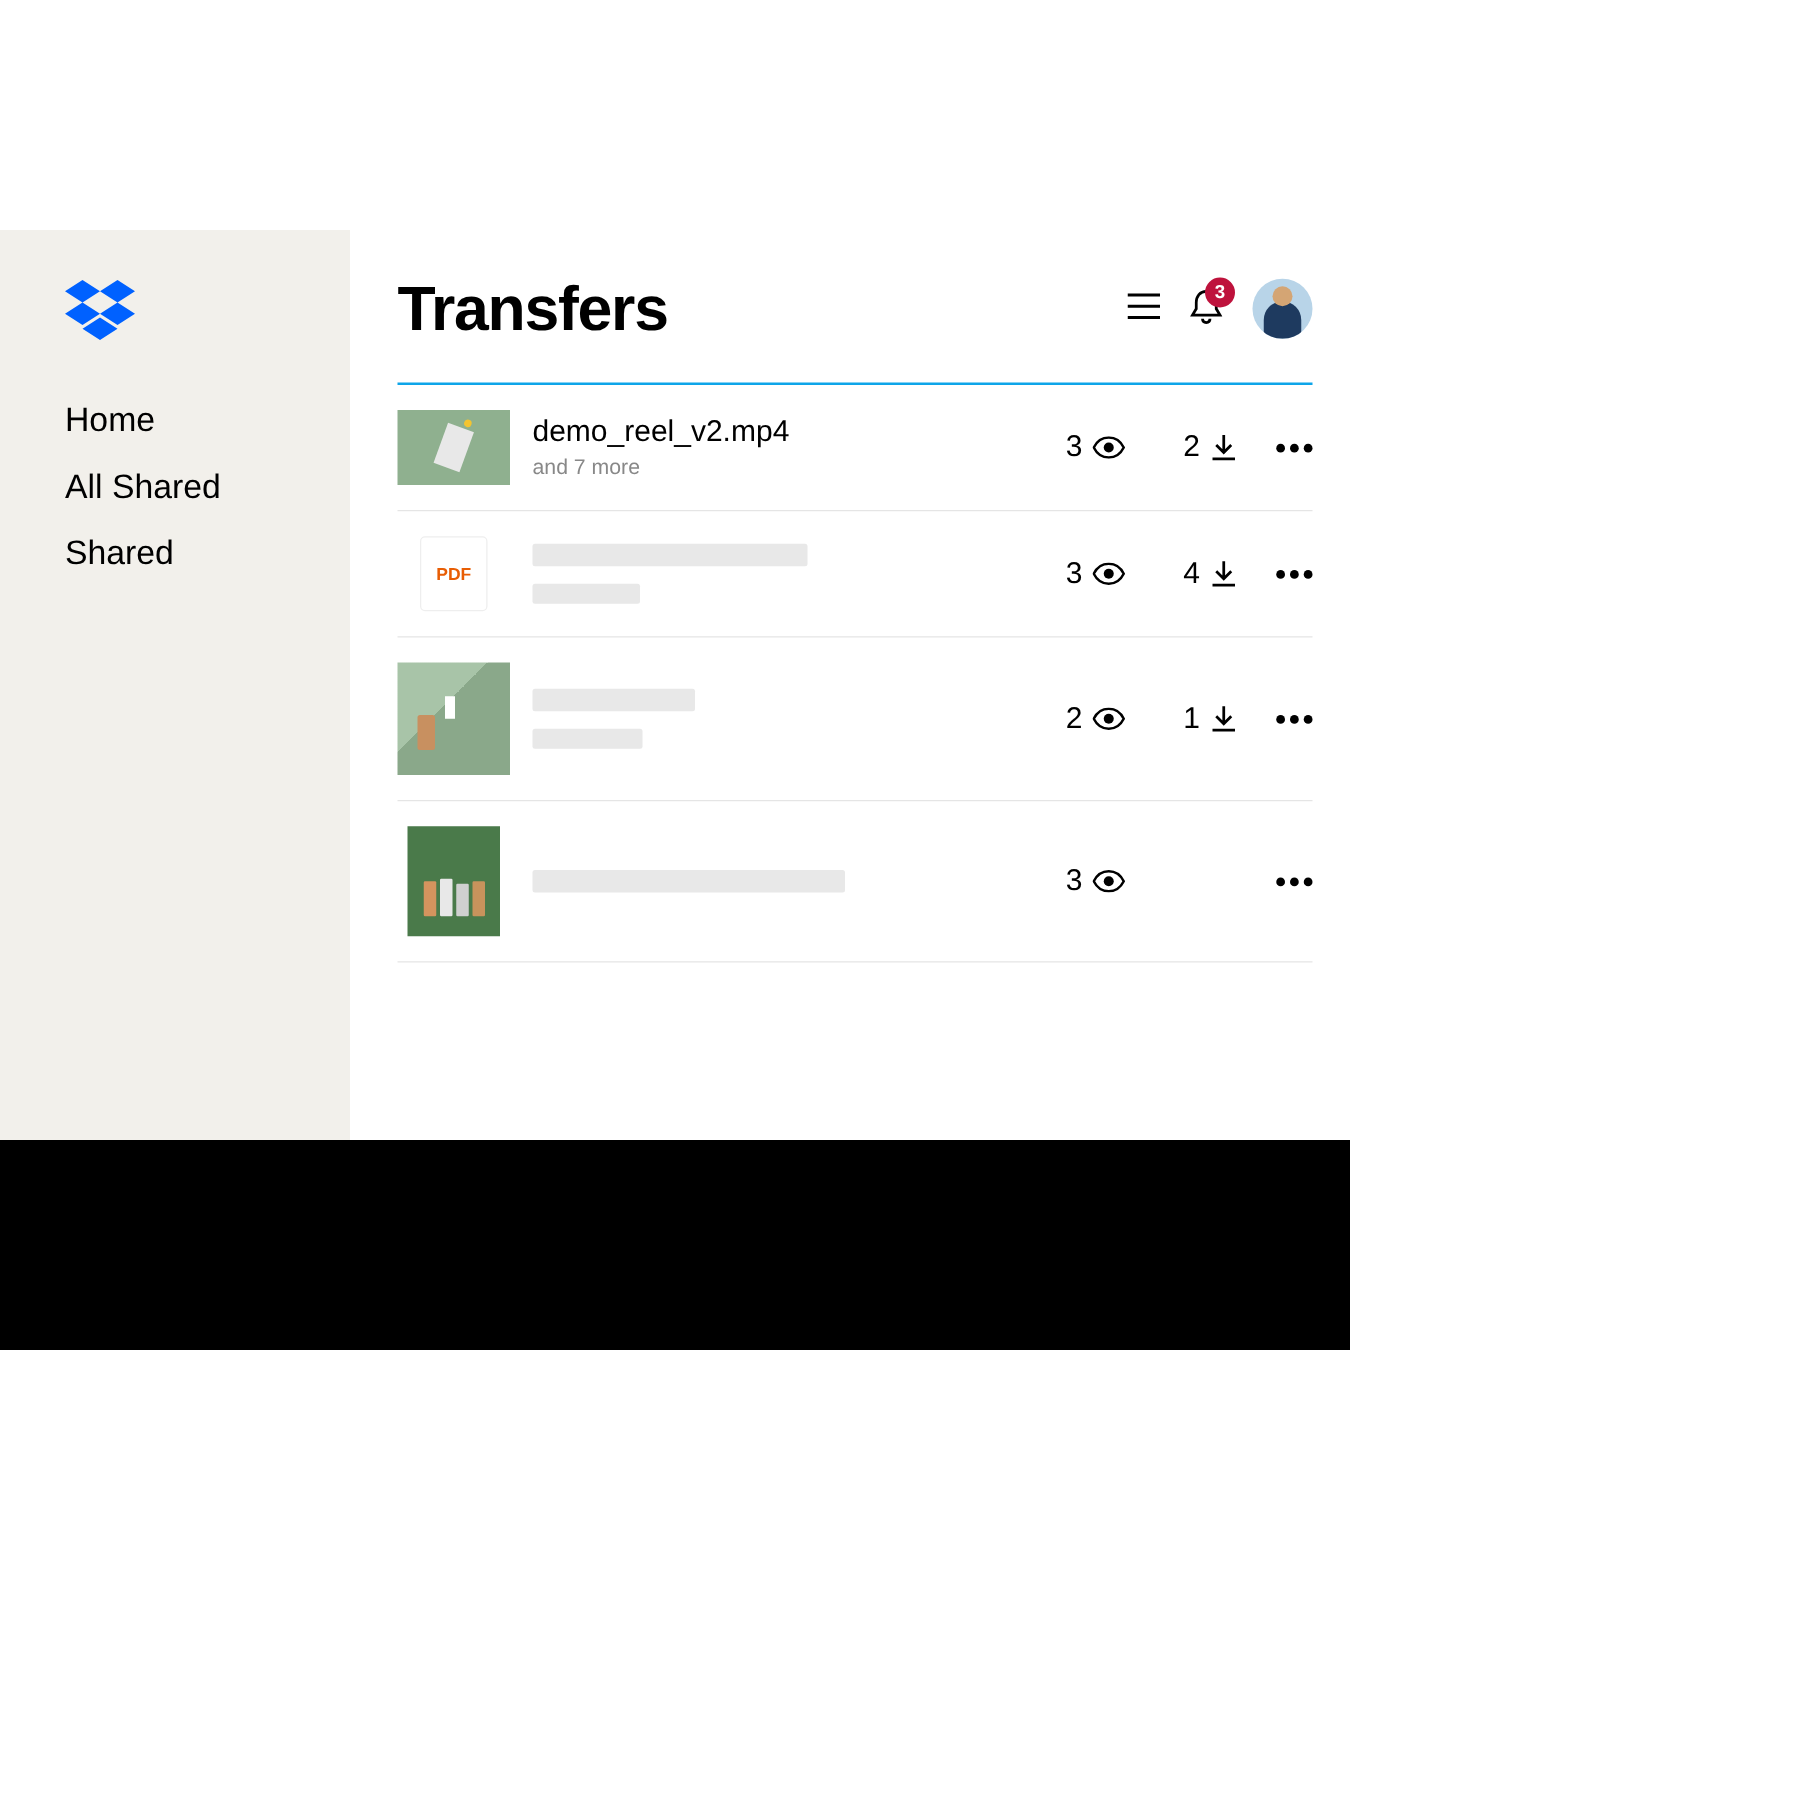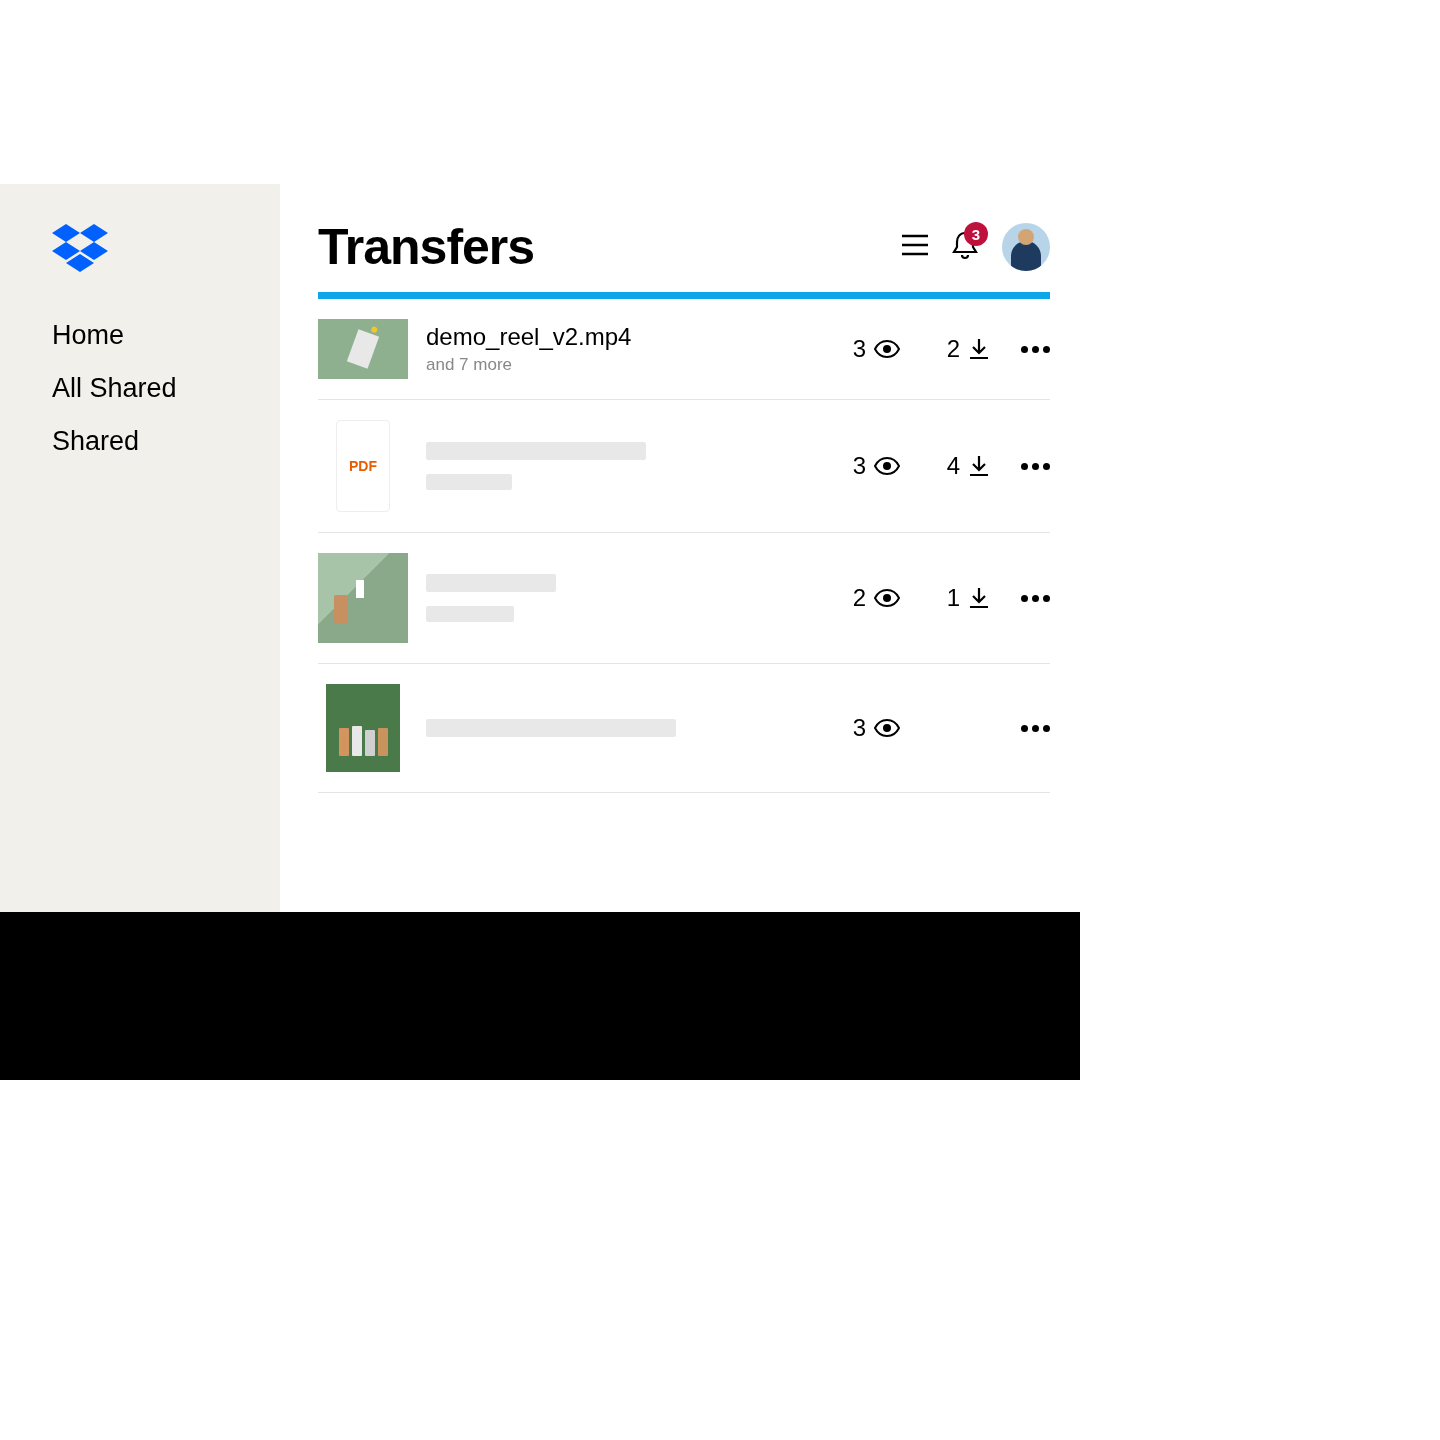--- a/index.html
+++ b/index.html
@@ -3,34 +3,34 @@
 <meta charset="utf-8">
 <style>
 * { margin: 0; padding: 0; box-sizing: border-box; }
 body { font-family: -apple-system, BlinkMacSystemFont, 'Segoe UI', sans-serif; width: 1080px; height: 1080px; background: #fff; }
 .app-window { width: 1080px; height: 912px; background: #000; }
 .app-inner { display: flex; height: 728px; margin-top: 184px; background: #fff; }
 .sidebar { width: 280px; background: #f2f0eb; padding: 40px 0 0 52px; }
 .logo { margin-bottom: 44px; }
 .nav-item { font-size: 27px; font-weight: 400; color: #000; margin-bottom: 22px; cursor: pointer; }
 .main { flex: 1; background: #fff; padding: 34px 30px 0 38px; }
-.header { display: flex; align-items: center; justify-content: space-between; margin-bottom: 16px; }
+.header { display: flex; align-items: center; justify-content: space-between; margin-bottom: 30px; }
 .title { font-size: 50px; font-weight: 600; letter-spacing: -1px; }
 .header-right { display: flex; align-items: center; gap: 24px; }
 .hamburger-icon, .bell-icon { cursor: pointer; }
 .bell-wrap { position: relative; }
 .badge { position: absolute; top: -8px; right: -10px; background: #be123c; color: #fff; border-radius: 50%; width: 24px; height: 24px; display: flex; align-items: center; justify-content: center; font-size: 15px; font-weight: 600; }
 .avatar { width: 48px; height: 48px; border-radius: 50%; background: #b8d4e8; overflow: hidden; display: flex; align-items: flex-end; justify-content: center; }
 .avatar-body { width: 30px; height: 30px; background: #1e3a5f; border-radius: 50% 50% 0 0; position: relative; }
 .avatar-head { width: 16px; height: 16px; background: #d4a574; border-radius: 50%; position: absolute; top: -12px; left: 7px; }
-.list { border-top: 7px solid #0ea5e9; }
+.list { border-top: 2px solid #0ea5e9; }
 .row { display: flex; align-items: center; padding: 20px 0; border-bottom: 1px solid #e5e5e5; }
 .thumb { width: 90px; height: 60px; flex-shrink: 0; margin-right: 18px; display: flex; align-items: center; justify-content: center; }
 .thumb.green1 { background: #8fb08f; }
-.thumb.pdf { background: #fff; border: 1px solid #eee; width: 54px; height: 92px; border-radius: 4px; margin-left: 18px; margin-right: 36px; }
+.thumb.pdf { background: #fff; border: 1px solid #eee; width: 54px; height: 60px; border-radius: 4px; margin-left: 18px; margin-right: 36px; }
 .pdf-label { color: #e85d04; font-weight: 700; font-size: 14px; }
 .thumb.green2 { width: 90px; height: 90px; background: linear-gradient(135deg, #a8c4a8 40%, #8aa88a 40%); position: relative; }
 .bottle { width: 14px; height: 28px; background: #c89060; position: absolute; bottom: 20px; left: 16px; border-radius: 2px; }
 .bottle2 { width: 8px; height: 18px; background: #fff; position: absolute; bottom: 45px; left: 38px; }
 .thumb.green3 { width: 74px; height: 88px; background: #4a7a4a; margin-left: 8px; margin-right: 26px; display: flex; align-items: flex-end; justify-content: center; gap: 3px; padding-bottom: 16px; }
 .gb { width: 10px; border-radius: 1px; }
 .gb1 { height: 28px; background: #d4945e; }
 .gb2 { height: 30px; background: #e8e8e8; }
 .gb3 { height: 26px; background: #d0d0d0; }
 .gb4 { height: 28px; background: #c8935c; }

